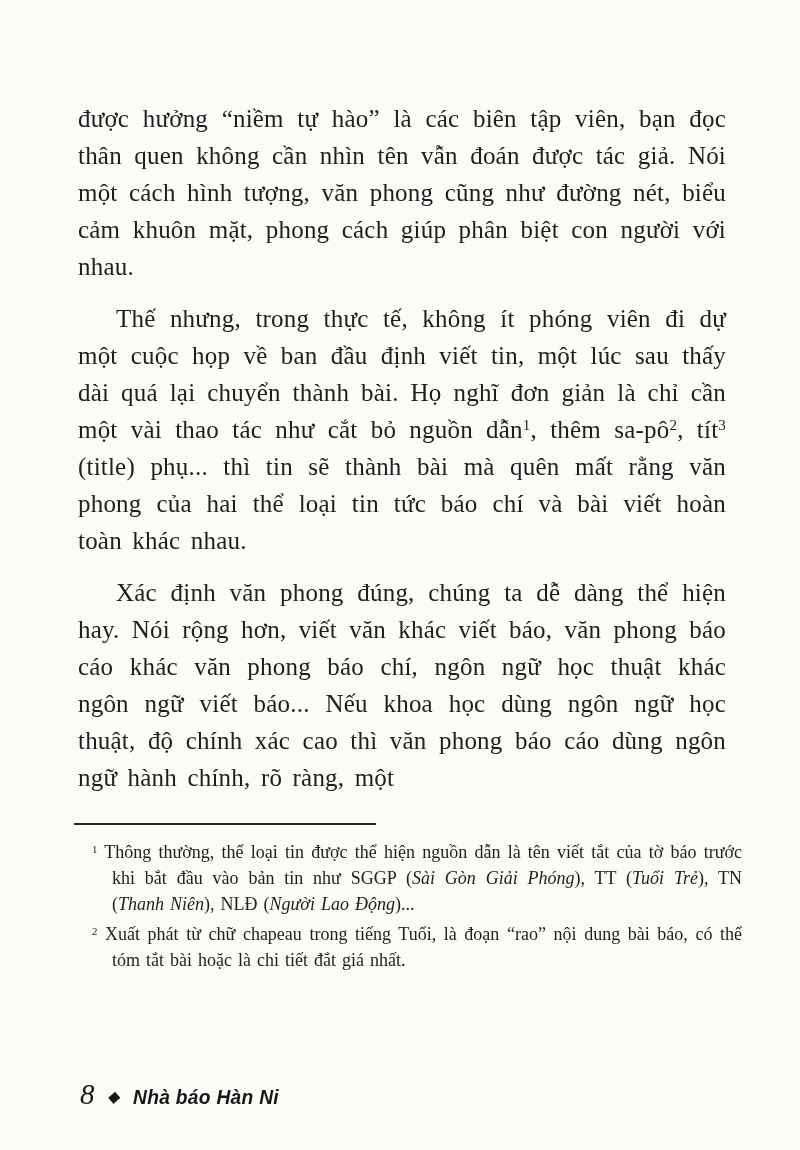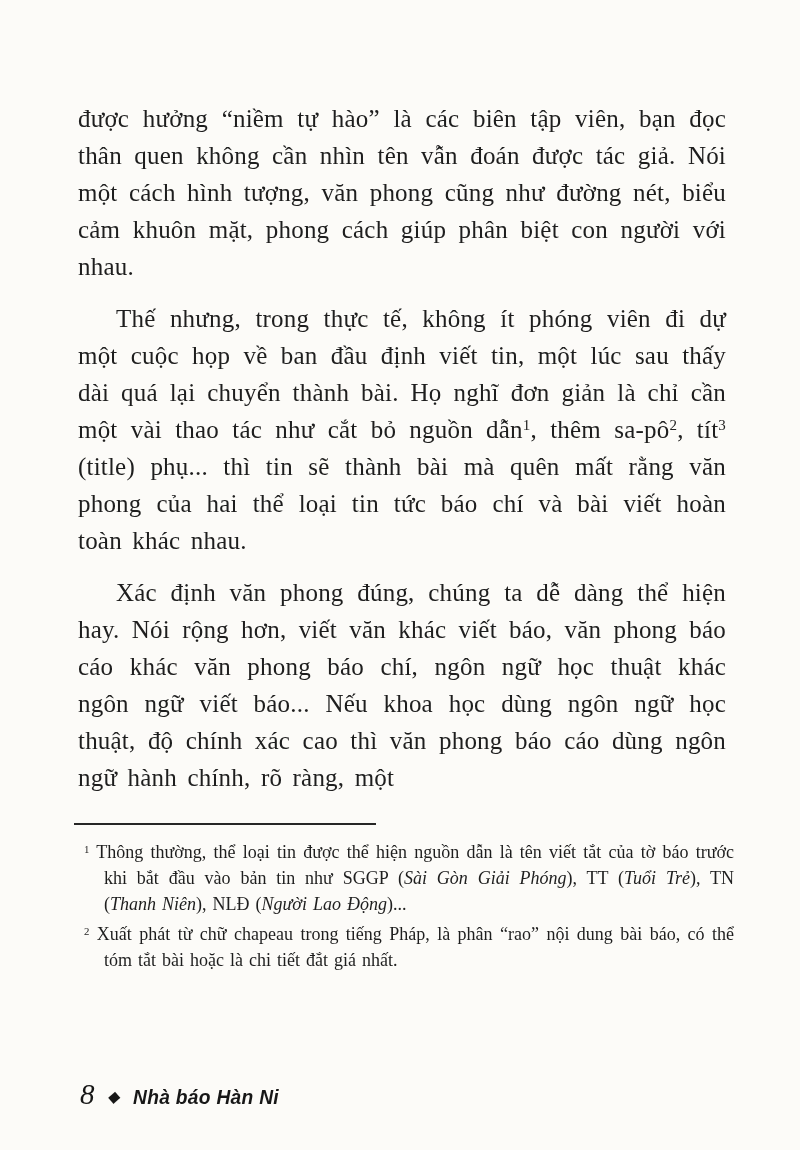--- a/index.html
+++ b/index.html
@@ -41,21 +41,21 @@
   
   .footnote-rule {
     position: absolute;
     left: 74px; top: 823px;
     width: 302px; height: 2px;
     background: #262626;
   }
   
   .footnotes {
     position: absolute;
-    left: 84px; top: 839px;
+    left: 92px; top: 839px;
     width: 650px;
   }
   .fn {
     font-size: 18px;
     line-height: 26px;
     text-align: justify;
     word-spacing: 1.5px;
     padding-left: 20px;
     text-indent: -20px;
     margin: 0 0 4px 0;
@@ -105,21 +105,21 @@
     <p class="para"><span>Thế nhưng, trong thực tế, không ít phóng viên đi dự một cuộc họp về ban đầu định viết tin, một lúc sau thấy dài quá lại chuyển thành bài. Họ nghĩ đơn giản là chỉ cần một vài thao tác như cắt bỏ nguồn dẫn</span><sup class="ref">1</sup><span>, thêm sa-pô</span><sup class="ref">2</sup><span>, tít</span><sup class="ref">3</sup><span> (title) phụ... thì tin sẽ thành bài mà quên mất rằng văn phong của hai thể loại tin tức báo chí và bài viết hoàn toàn khác nhau.</span></p>
 
     <p class="para"><span>Xác định văn phong đúng, chúng ta dễ dàng thể hiện hay. Nói rộng hơn, viết văn khác viết báo, văn phong báo cáo khác văn phong báo chí, ngôn ngữ học thuật khác ngôn ngữ viết báo... Nếu khoa học dùng ngôn ngữ học thuật, độ chính xác cao thì văn phong báo cáo dùng ngôn ngữ hành chính, rõ ràng, một</span></p>
   </main>
 
   <div class="footnote-rule"></div>
 
   <section class="footnotes">
     <p class="fn"><sup class="ref">1</sup><span> Thông thường, thể loại tin được thể hiện nguồn dẫn là tên viết tắt của tờ báo trước khi bắt đầu vào bản tin như SGGP (</span><span class="it">Sài Gòn Giải Phóng</span><span>), TT (</span><span class="it">Tuổi Trẻ</span><span>), TN (</span><span class="it">Thanh Niên</span><span>), NLĐ (</span><span class="it">Người Lao Động</span><span>)...</span></p>
 
-    <p class="fn"><sup class="ref">2</sup><span> Xuất phát từ chữ chapeau trong tiếng Pháp, là phân “rao” nội dung bài báo, có thể tóm tắt bài hoặc là chi tiết đắt giá nhất.</span></p>
+    <p class="fn"><sup class="ref">2</sup><span> Xuất phát từ chữ chapeau trong tiếng Tuổi, là đoạn “rao” nội dung bài báo, có thể tóm tắt bài hoặc là chi tiết đắt giá nhất.</span></p>
 
   </section>
 
   <footer class="page-footer">
     <span class="pagenum">8</span>
     <span class="diamond">◆</span>
     <span class="booktitle">Nhà báo Hàn Ni</span>
   </footer>
 
 </div>

